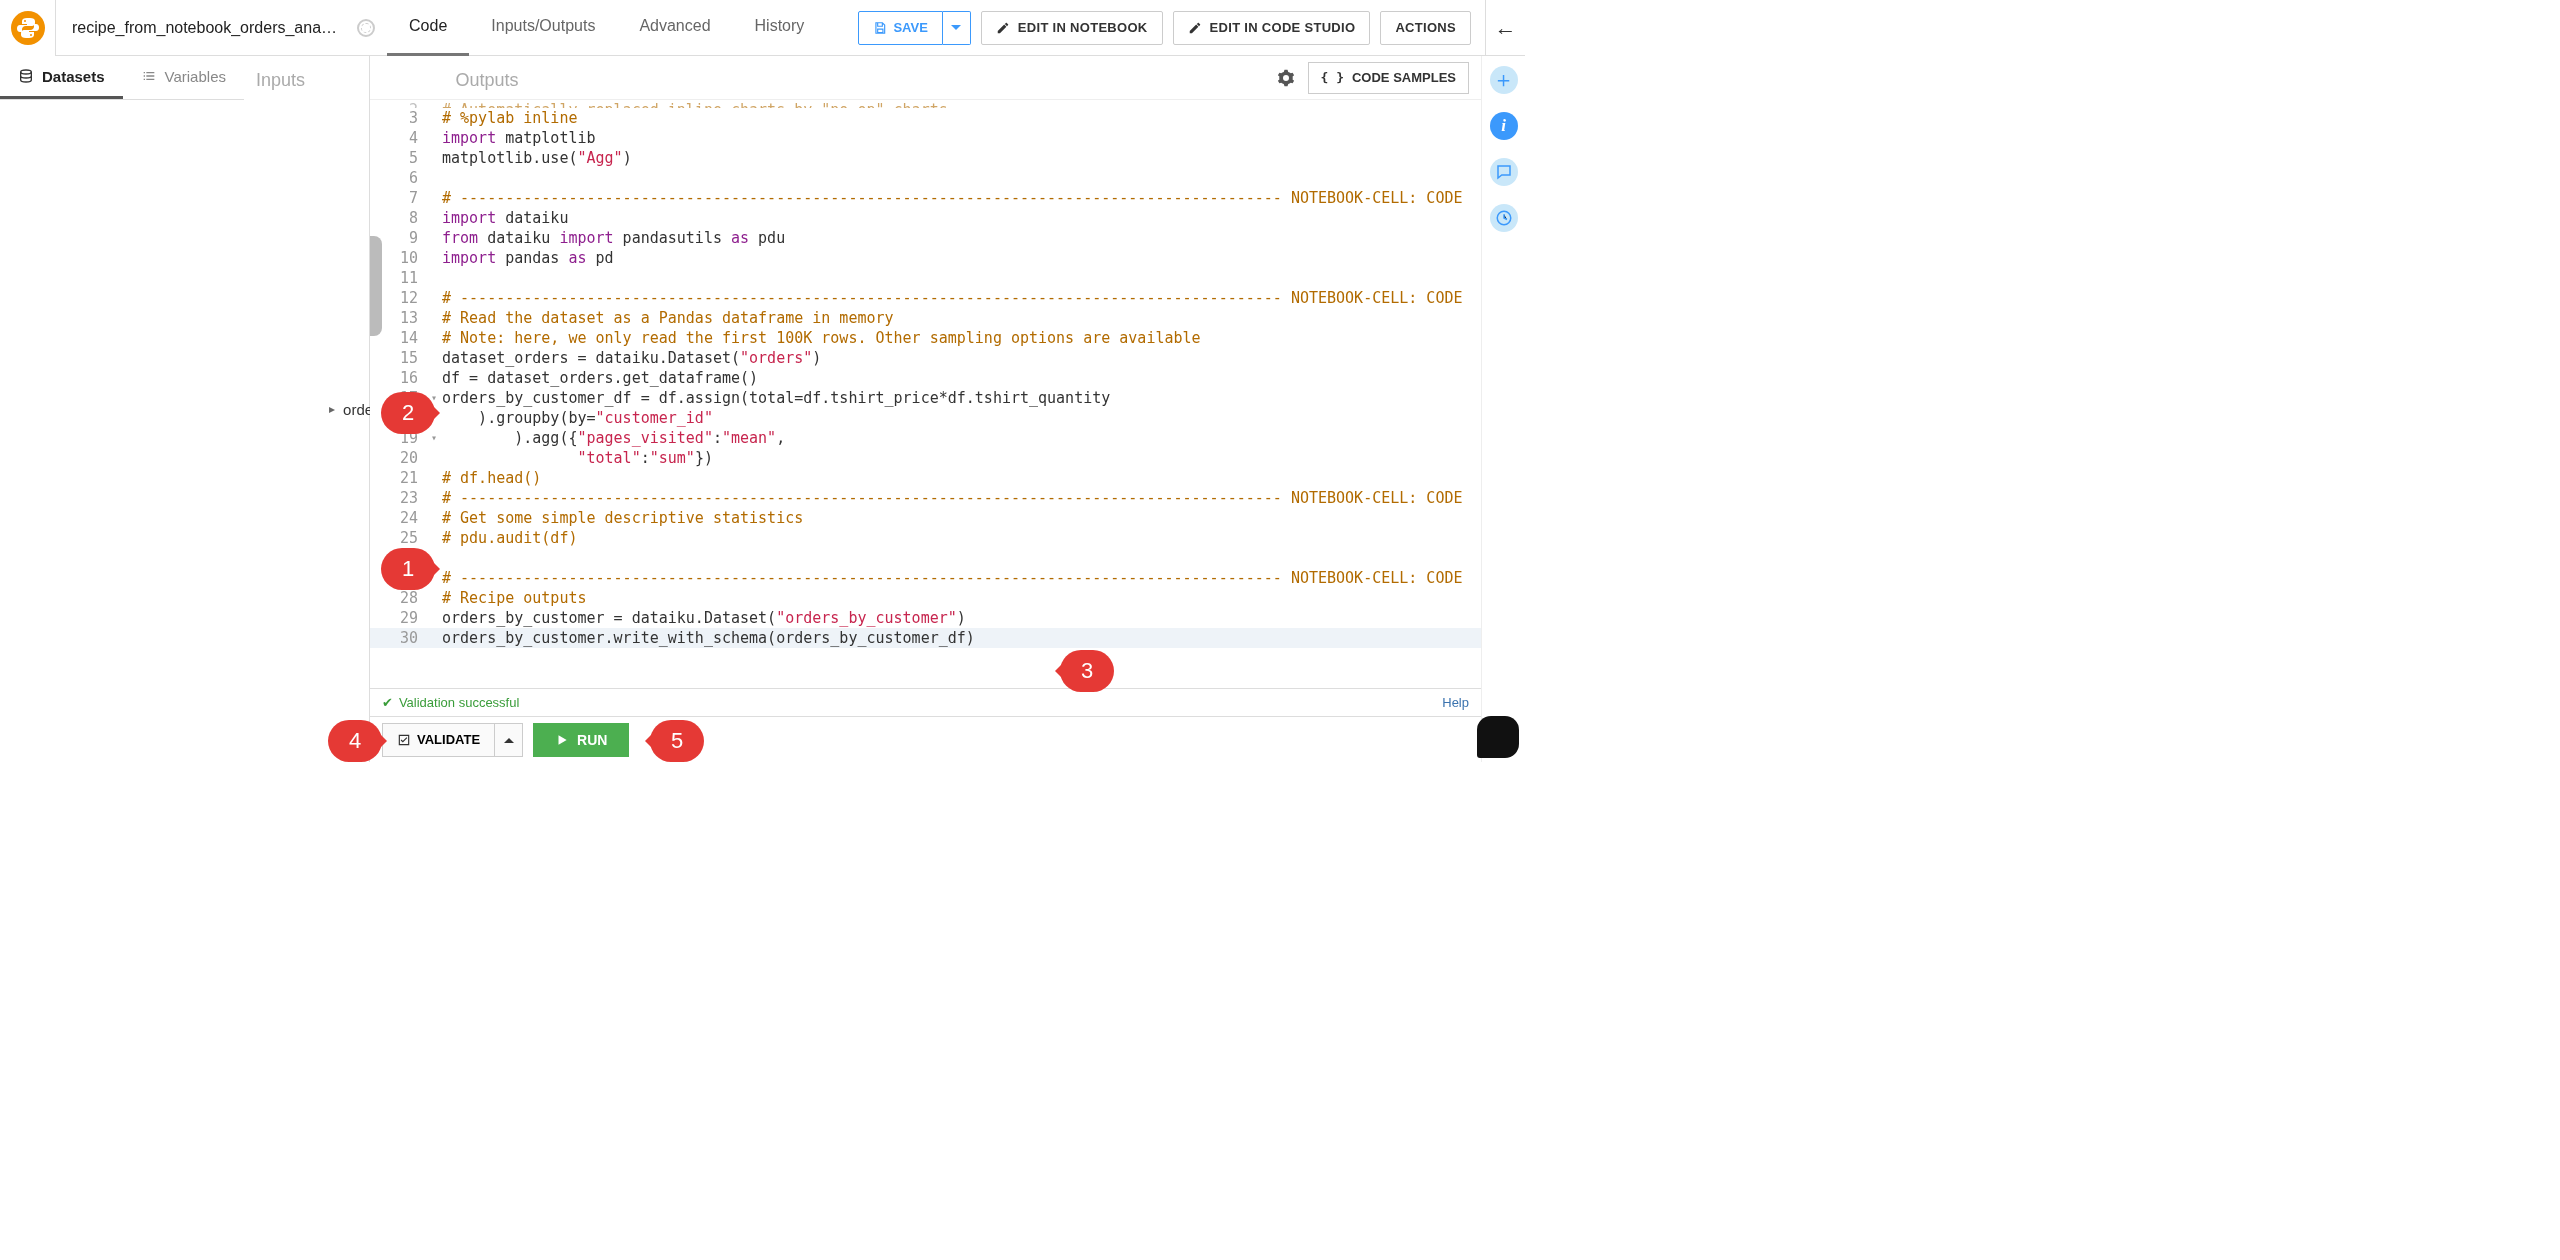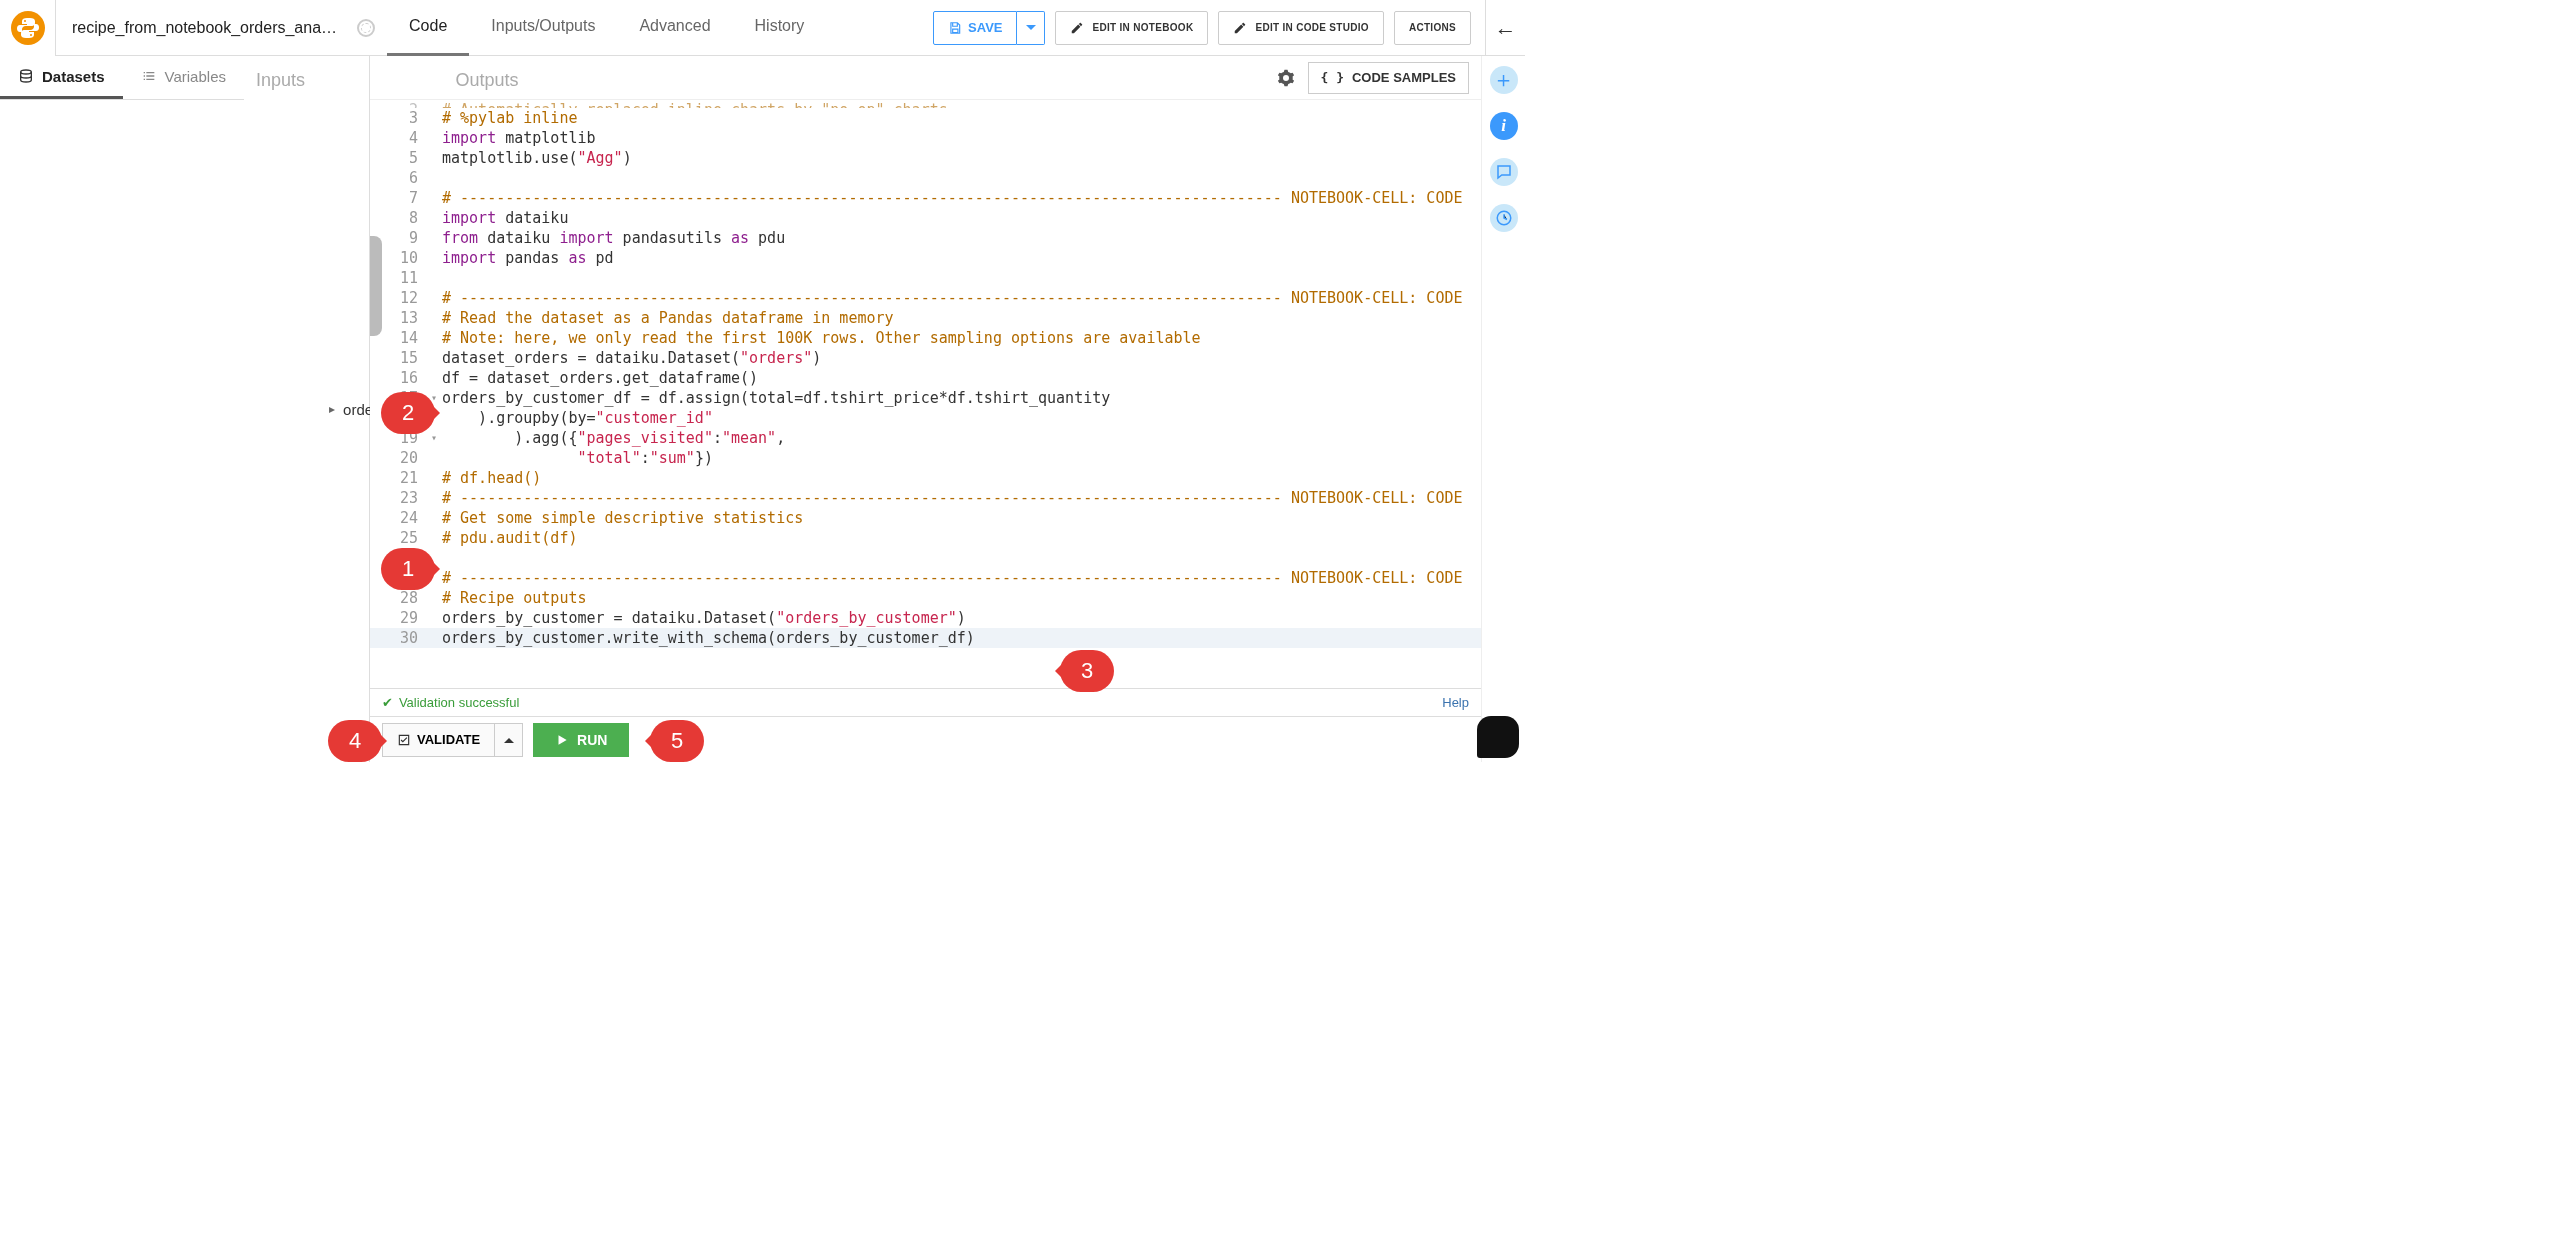--- a/index.html
+++ b/index.html
@@ -13,21 +13,21 @@
 .brand-icon svg { width: 36px; height: 36px; }
 .recipe-title { font-size: 16px; font-weight: 400; color: #222; padding: 0 16px; white-space: nowrap; overflow: hidden; text-overflow: ellipsis; max-width: 380px; }
 .ring-icon { width: 18px; height: 18px; border: 2px solid #ccc; border-radius: 50%; margin: 0 12px 0 4px; flex-shrink: 0; position: relative; }
 .ring-icon::after { content: ""; position: absolute; inset: 2px; border: 1px dashed #ccc; border-radius: 50%; }
 
 .tabs { display: flex; align-items: center; gap: 0; height: 48px; }
 .tab { padding: 0 22px; height: 56px; display: flex; align-items: center; font-size: 16px; color: #666; cursor: pointer; border-bottom: 3px solid transparent; }
 .tab.active { color: #222; border-bottom-color: #777; font-weight: 500; }
 
 .topbar-right { margin-left: auto; display: flex; align-items: center; gap: 10px; padding-right: 14px; }
-.btn { height: 34px; padding: 0 14px; border: 1px solid #ccc; background: #fff; font-weight: 700; font-size: 10px; letter-spacing: 0.3px; color: #333; display: inline-flex; align-items: center; gap: 8px; cursor: pointer; border-radius: 2px; }
+.btn { height: 34px; padding: 0 14px; border: 1px solid #ccc; background: #fff; font-weight: 700; font-size: 13px; letter-spacing: 0.3px; color: #333; display: inline-flex; align-items: center; gap: 8px; cursor: pointer; border-radius: 2px; }
 .btn-save-group { display: inline-flex; }
 .btn-save { height: 34px; padding: 0 14px; border: 1.5px solid #3b99fc; background: #fff; color: #3b99fc; font-weight: 700; font-size: 13px; display: inline-flex; align-items: center; gap: 6px; cursor: pointer; border-radius: 2px 0 0 2px; }
 .btn-save-dd { height: 34px; width: 28px; border: 1.5px solid #3b99fc; border-left: none; background: #fff; color: #3b99fc; display: inline-flex; align-items: center; justify-content: center; cursor: pointer; border-radius: 0 2px 2px 0; }
 .back-arrow { width: 40px; height: 56px; display: flex; align-items: center; justify-content: center; cursor: pointer; color: #333; font-size: 22px; border-left: 1px solid #ddd; }
 
 
 .main { flex: 1; display: flex; min-height: 0; position: relative; }
 
 .sidebar { width: 370px; border-right: 1px solid #ddd; display: flex; flex-direction: row; background: #fff; }
 .side-tabs { display: flex; border-bottom: 1px solid #ddd; height: 44px; }

